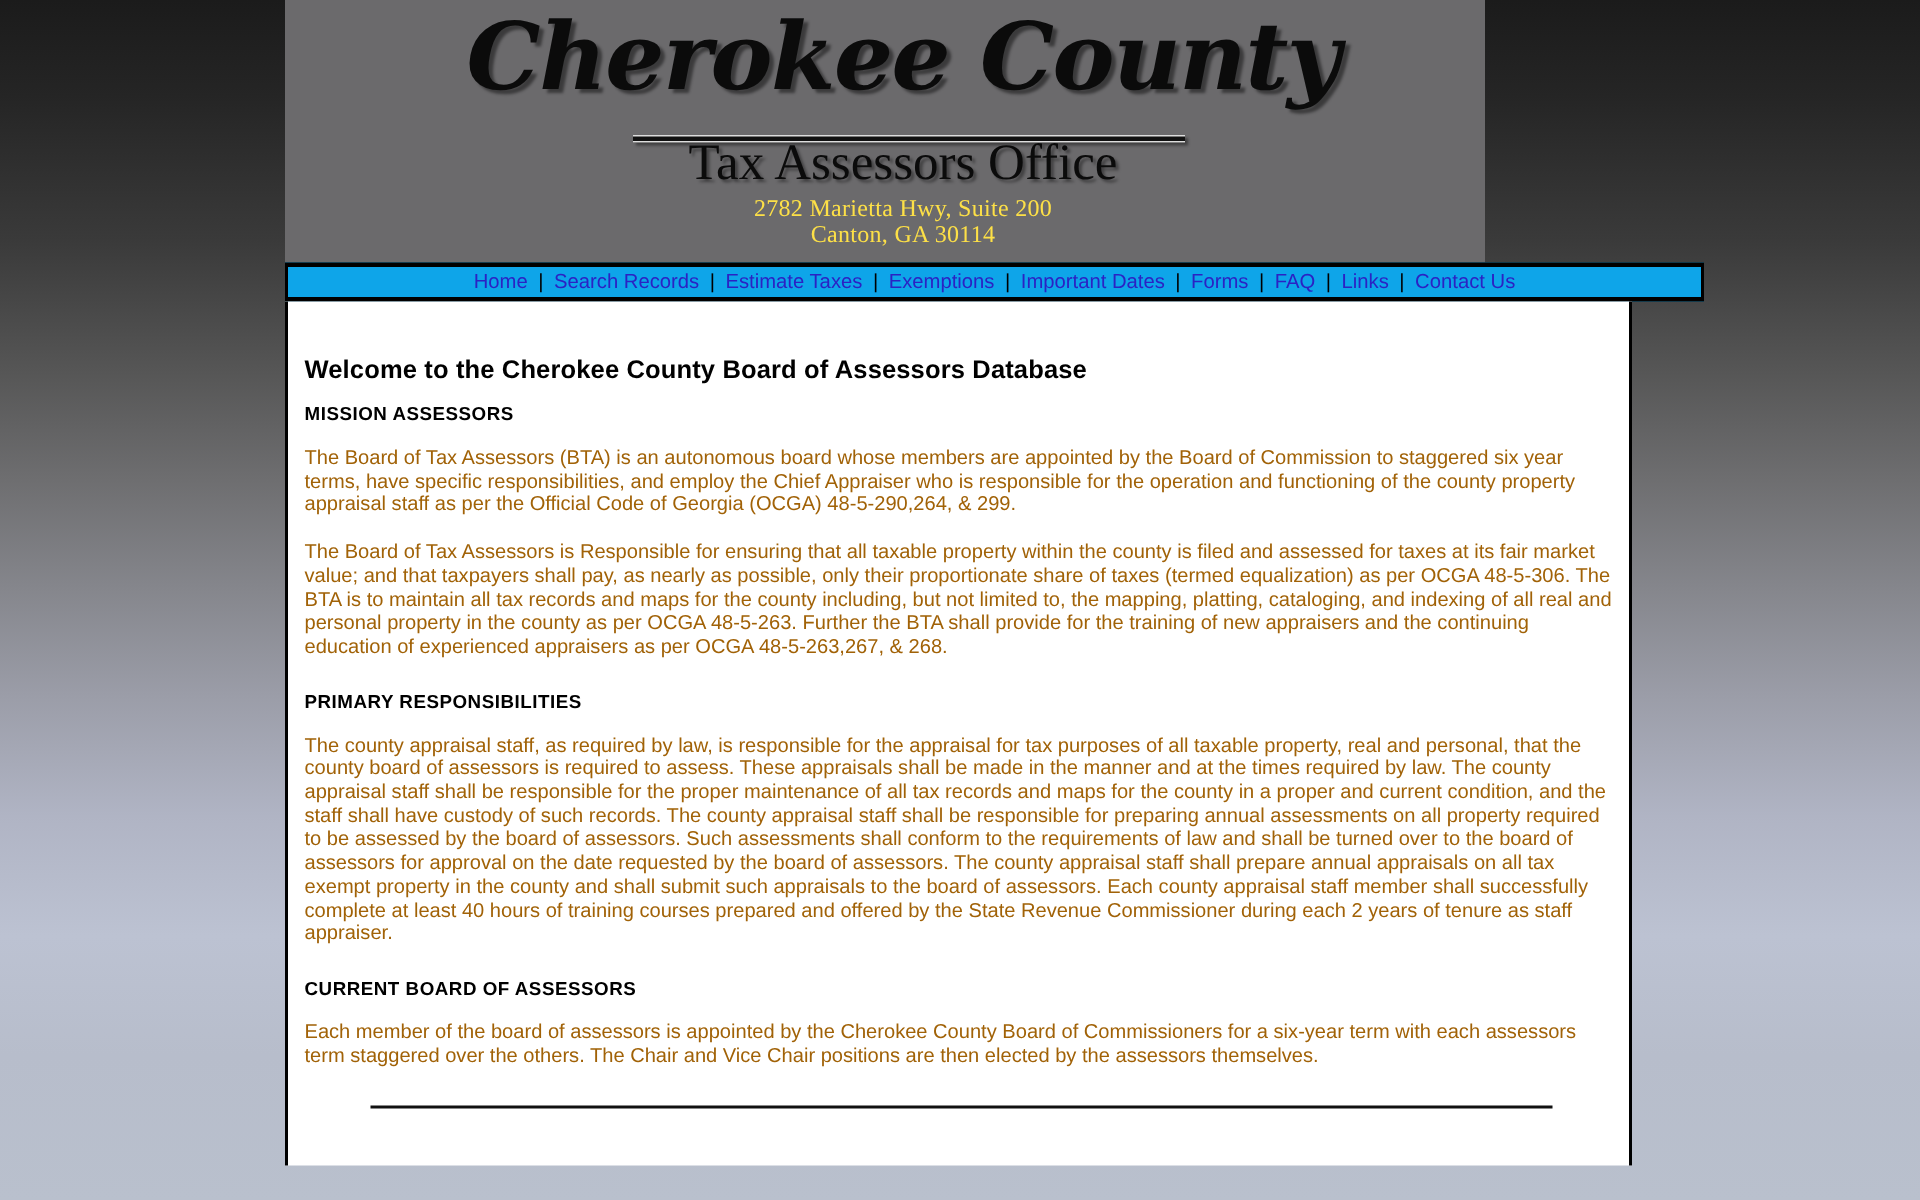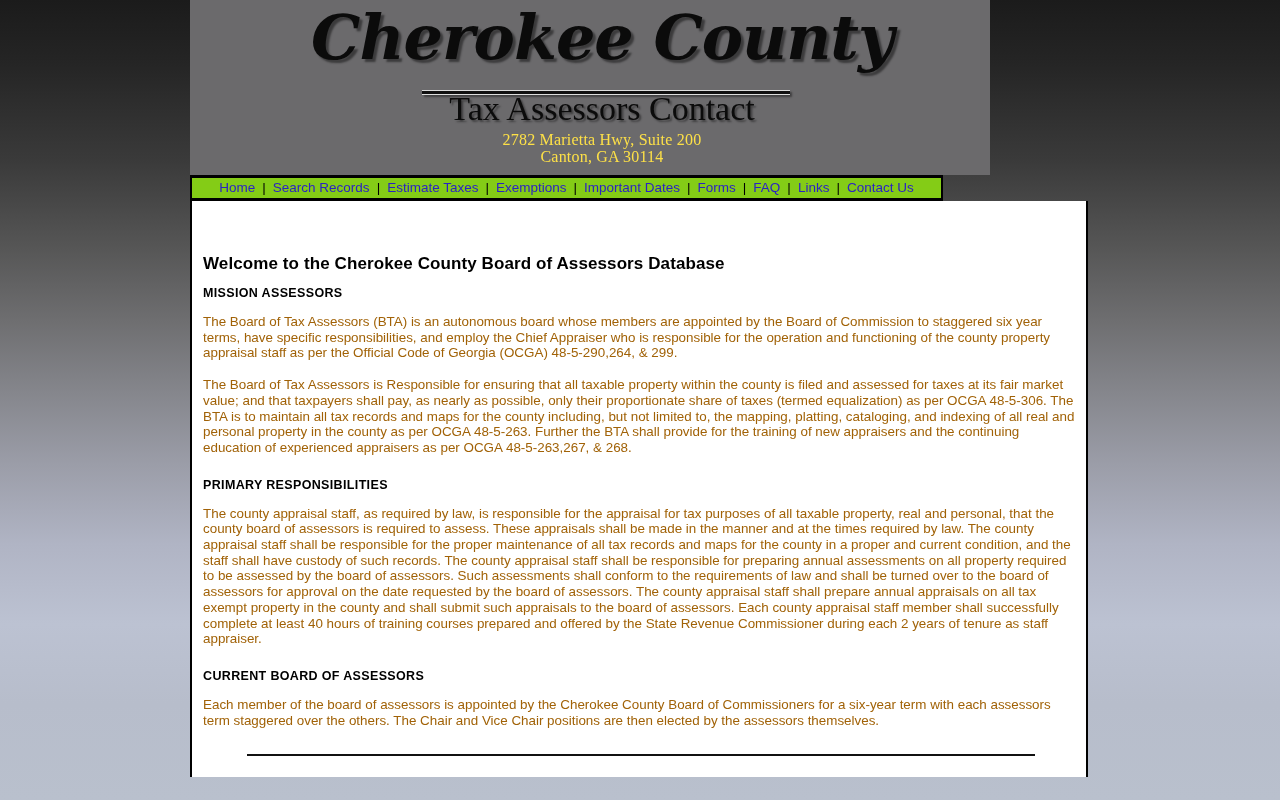--- a/index.html
+++ b/index.html
@@ -100,22 +100,22 @@
     color: #fde047;
     white-space: nowrap;
     letter-spacing: 0.2px;
   }
   .logo-addr.l1 { top: 131px; }
   .logo-addr.l2 { top: 148px; }
 
   
   #navbar {
     position: relative;
-    width: 753px;
-    background: #84cc16;
+    width: 946px;
+    background: #0ea5e9;
     border-top: 3px solid #000;
     border-bottom: 3px solid #000;
     border-left: 2px solid #000;
     border-right: 2px solid #000;
     text-align: center;
     padding: 1px 0 2px 0;
     font-size: 0;
     white-space: nowrap;
   }
   #navbar a {
@@ -143,21 +143,21 @@
     position: relative;
     width: 898px;
     height: 576px;
     background: #ffffff;
     border-left: 2px solid #000;
     border-right: 2px solid #000;
     overflow: hidden;
     padding: 0 11px;
   }
   #content-inner {
-    padding-top: 53px;
+    padding-top: 36px;
   }
   h1.page-title {
     margin: 0 0 12px 0;
     font-family: "Liberation Sans", sans-serif;
     font-size: 17px;
     font-weight: bold;
     color: #000;
     letter-spacing: 0.1px;
   }
   h2.section-head {
@@ -188,21 +188,21 @@
 </style>
 </head>
 <body>
 
 <div id="page-wrap">
 
   <div id="banner">
     <div id="banner-inner">
       <div class="logo-script">Cherokee County</div>
       <div class="logo-rule"></div>
-      <div class="logo-sub">Tax Assessors Contact</div>
+      <div class="logo-sub">Tax Assessors Office</div>
       <div class="logo-addr l1">2782 Marietta Hwy, Suite 200</div>
       <div class="logo-addr l2">Canton, GA 30114</div>
     </div>
   </div>
 
   <div id="navbar">
     <a href="#">Home</a>
     <span class="sep">|</span>
     <a href="#">Search Records</a>
     <span class="sep">|</span>

